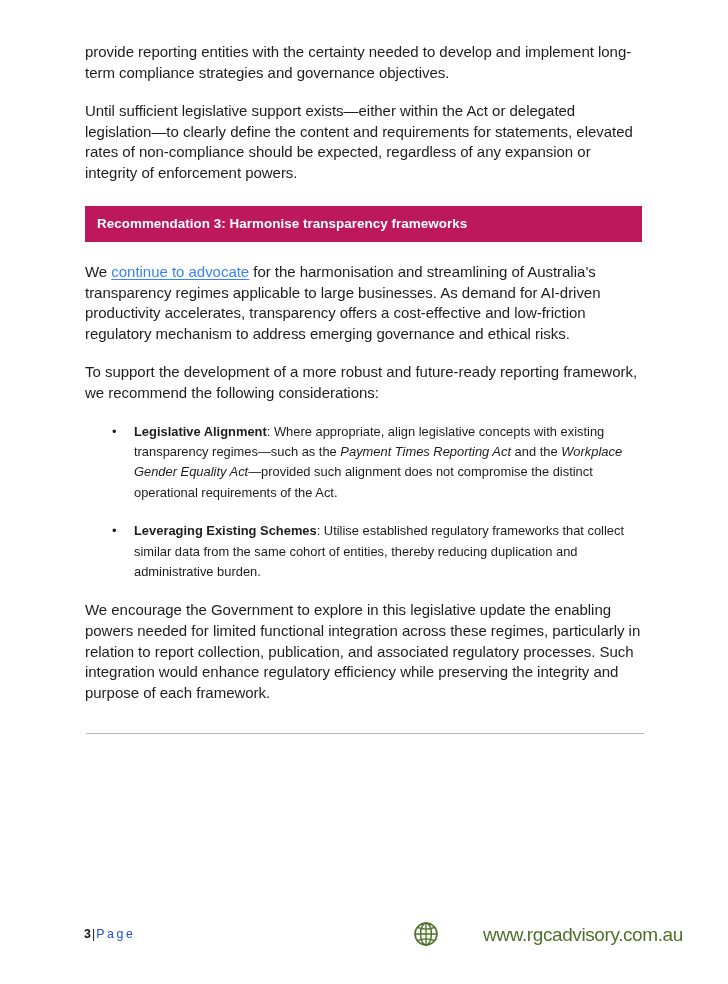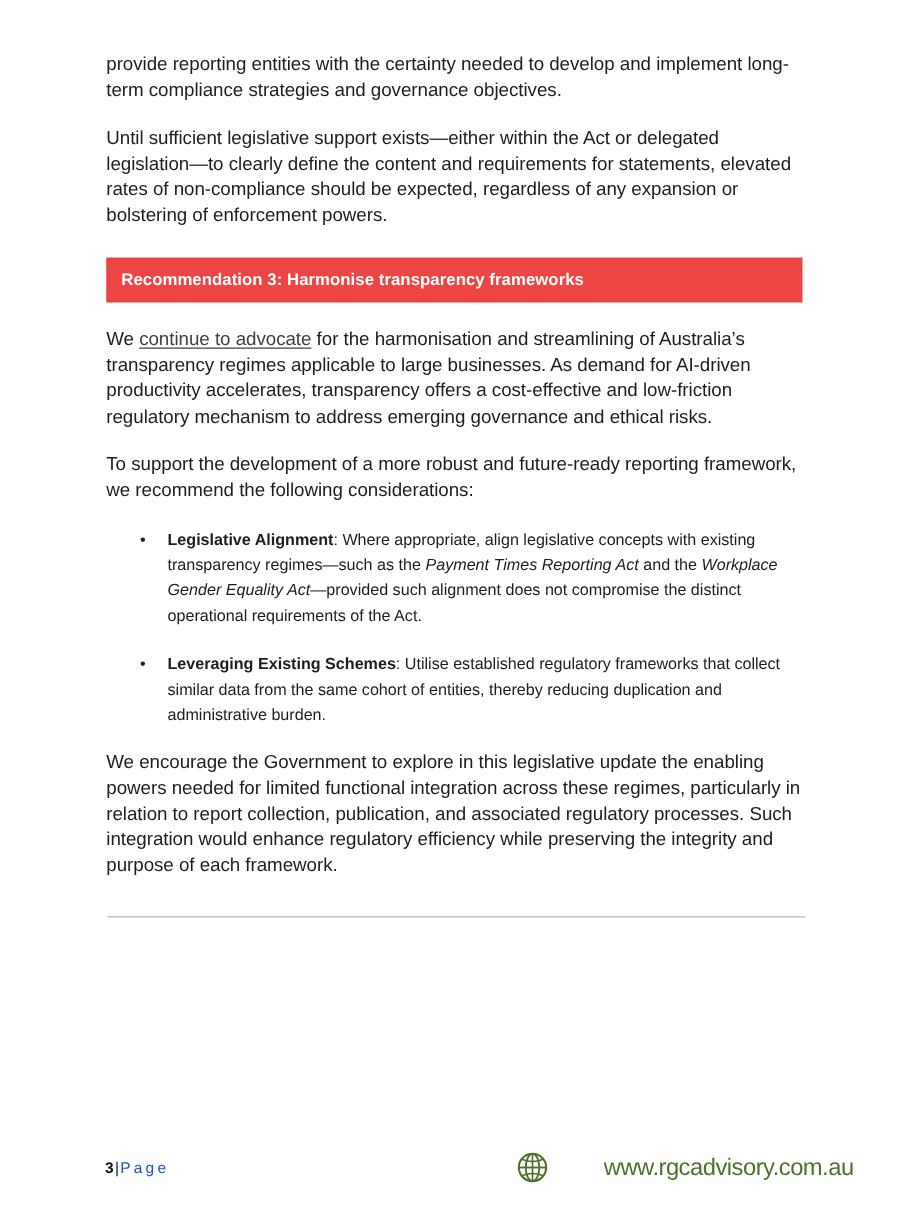--- a/index.html
+++ b/index.html
@@ -31,34 +31,34 @@
     color: #1d1d1f;
     text-align: left;
     letter-spacing: -0.03px;
   }
 
   p.body-para.tight-top {
     margin-top: 0;
   }
 
   .rec-banner {
-    background: #ef4444;
+    background: #be185d;
     color: #ffffff;
     font-size: 13.4px;
     font-weight: bold;
     line-height: 1;
     padding: 11px 0 12px 12px;
     margin: 22px 0 20px 0;
     width: 557px;
     box-sizing: border-box;
     letter-spacing: 0.05px;
   }
 
   a.inline-link {
-    color: #404040;
+    color: #3b82f6;
     text-decoration: underline;
     text-underline-offset: 1.5px;
   }
 
   ul.considerations {
     margin: 0 0 0 0;
     padding: 0;
     list-style: none;
   }
 
@@ -154,21 +154,21 @@
     margin-left: 32px;
   }
 </style>
 </head>
 <body>
 
 <div class="page">
 
   <p class="body-para tight-top">provide reporting entities with the certainty needed to develop and implement long-term compliance strategies and governance objectives.</p>
 
-  <p class="body-para">Until sufficient legislative support exists—either within the Act or delegated legislation—to clearly define the content and requirements for statements, elevated rates of non-compliance should be expected, regardless of any expansion or bolstering of enforcement powers.</p>
+  <p class="body-para">Until sufficient legislative support exists—either within the Act or delegated legislation—to clearly define the content and requirements for statements, elevated rates of non-compliance should be expected, regardless of any expansion or integrity of enforcement powers.</p>
 
   <div class="rec-banner">Recommendation 3: Harmonise transparency frameworks</div>
 
   <p class="body-para"><span>We </span><a class="inline-link" href="#">continue to advocate</a><span> for the harmonisation and streamlining of Australia’s transparency regimes applicable to large businesses. As demand for AI-driven productivity accelerates, transparency offers a cost-effective and low-friction regulatory mechanism to address emerging governance and ethical risks.</span></p>
 
   <p class="body-para">To support the development of a more robust and future-ready reporting framework, we recommend the following considerations:</p>
 
   <ul class="considerations">
     <li><span class="bullet-dot">•</span><b>Legislative Alignment</b><span>: Where appropriate, align legislative concepts with existing transparency regimes—such as the </span><i>Payment Times Reporting Act</i><span> and the </span><i>Workplace Gender Equality Act</i><span>—provided such alignment does not compromise the distinct operational requirements of the Act.</span></li>
 

